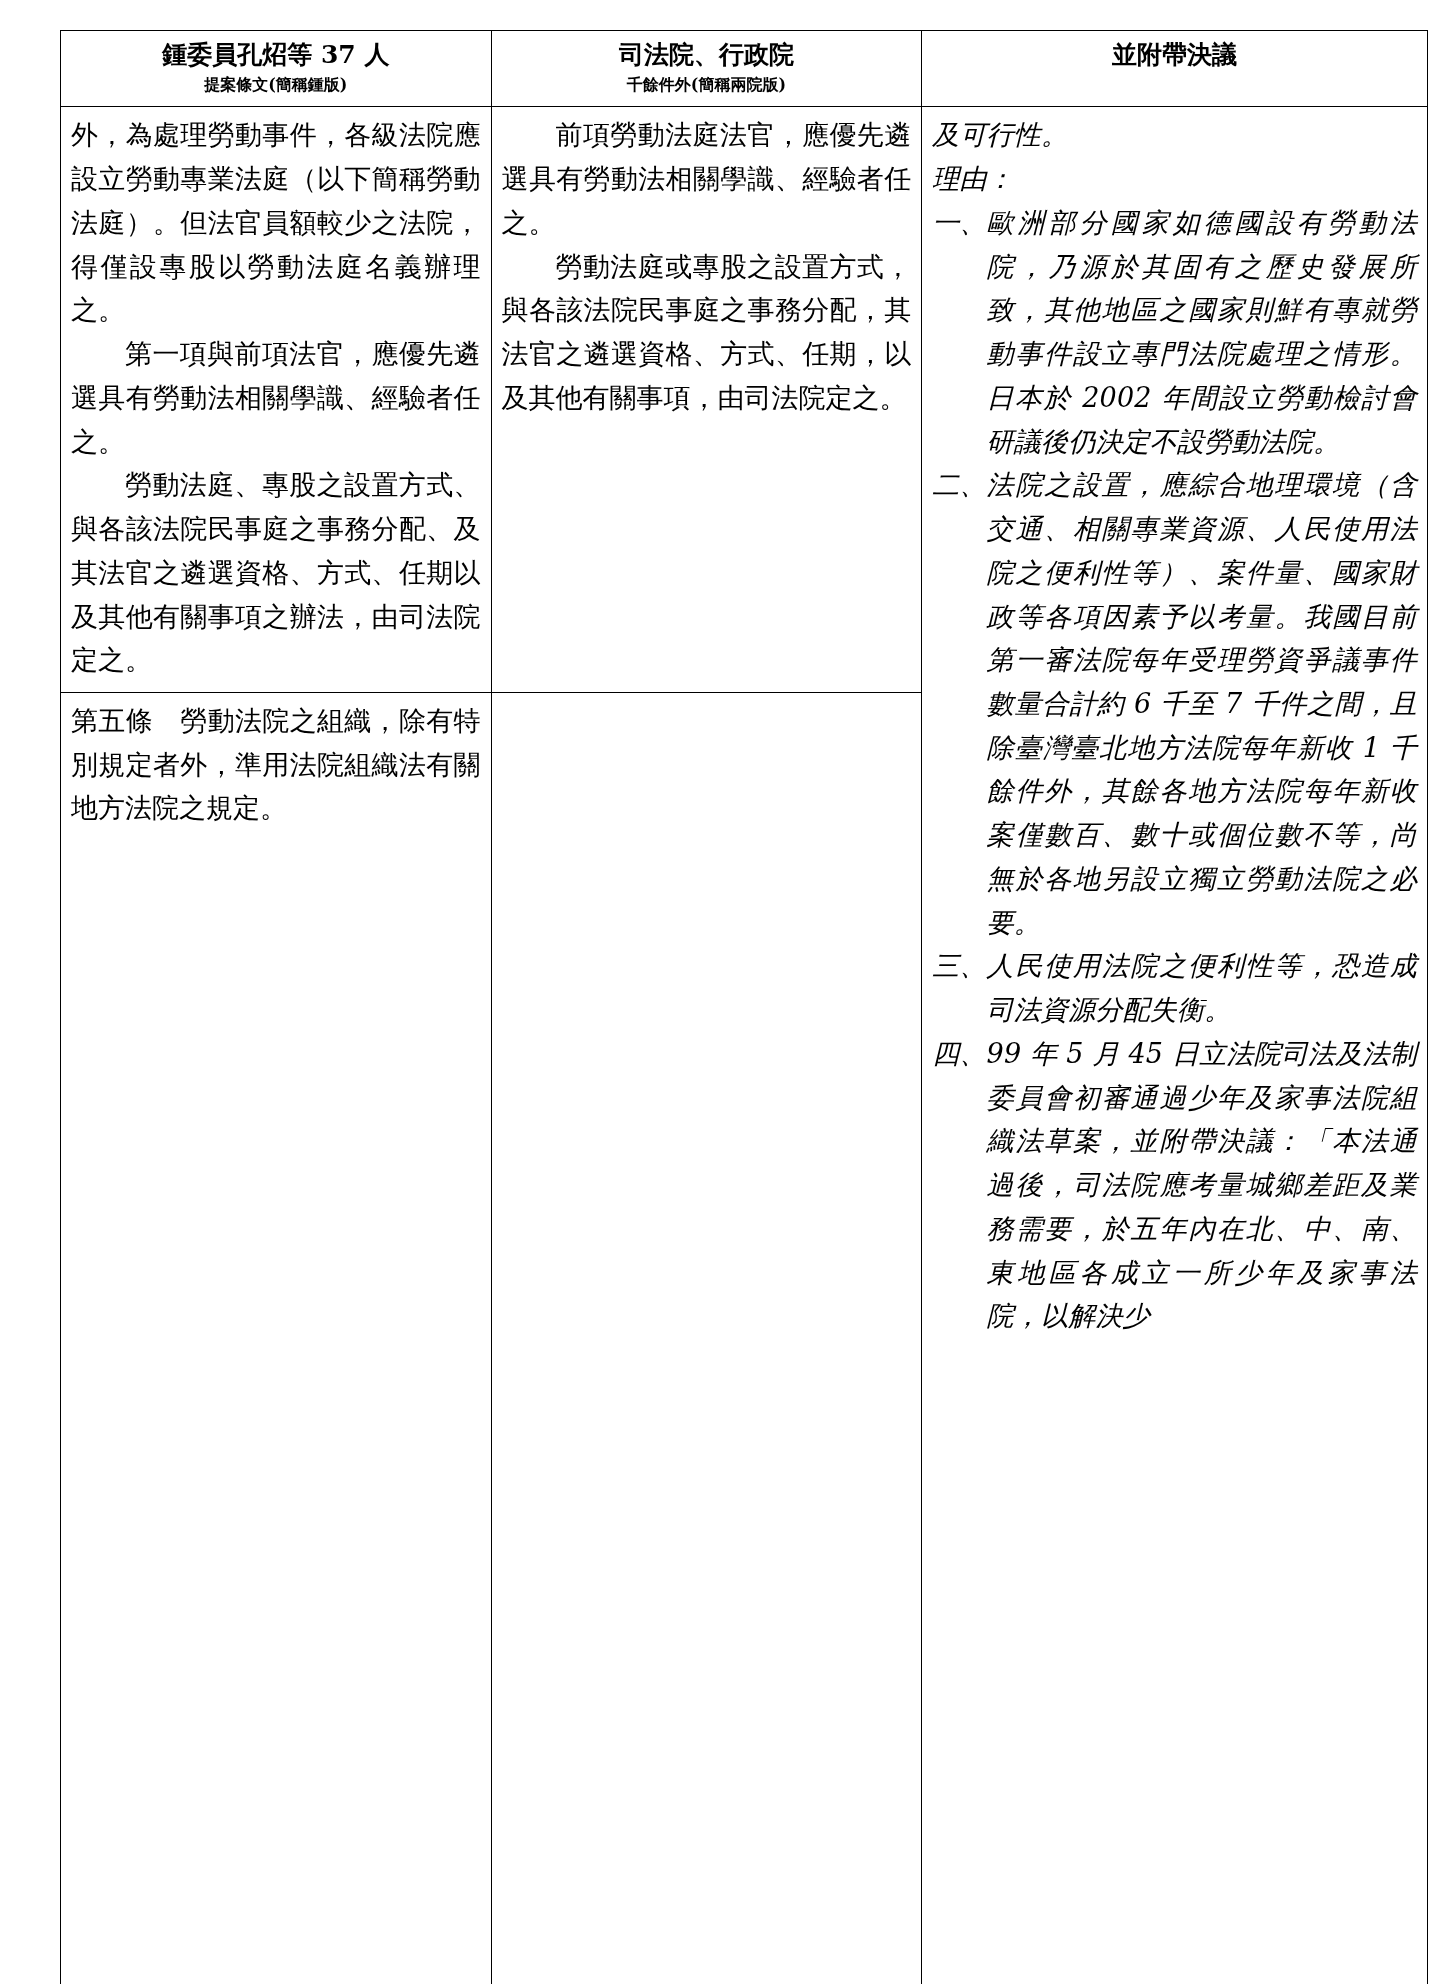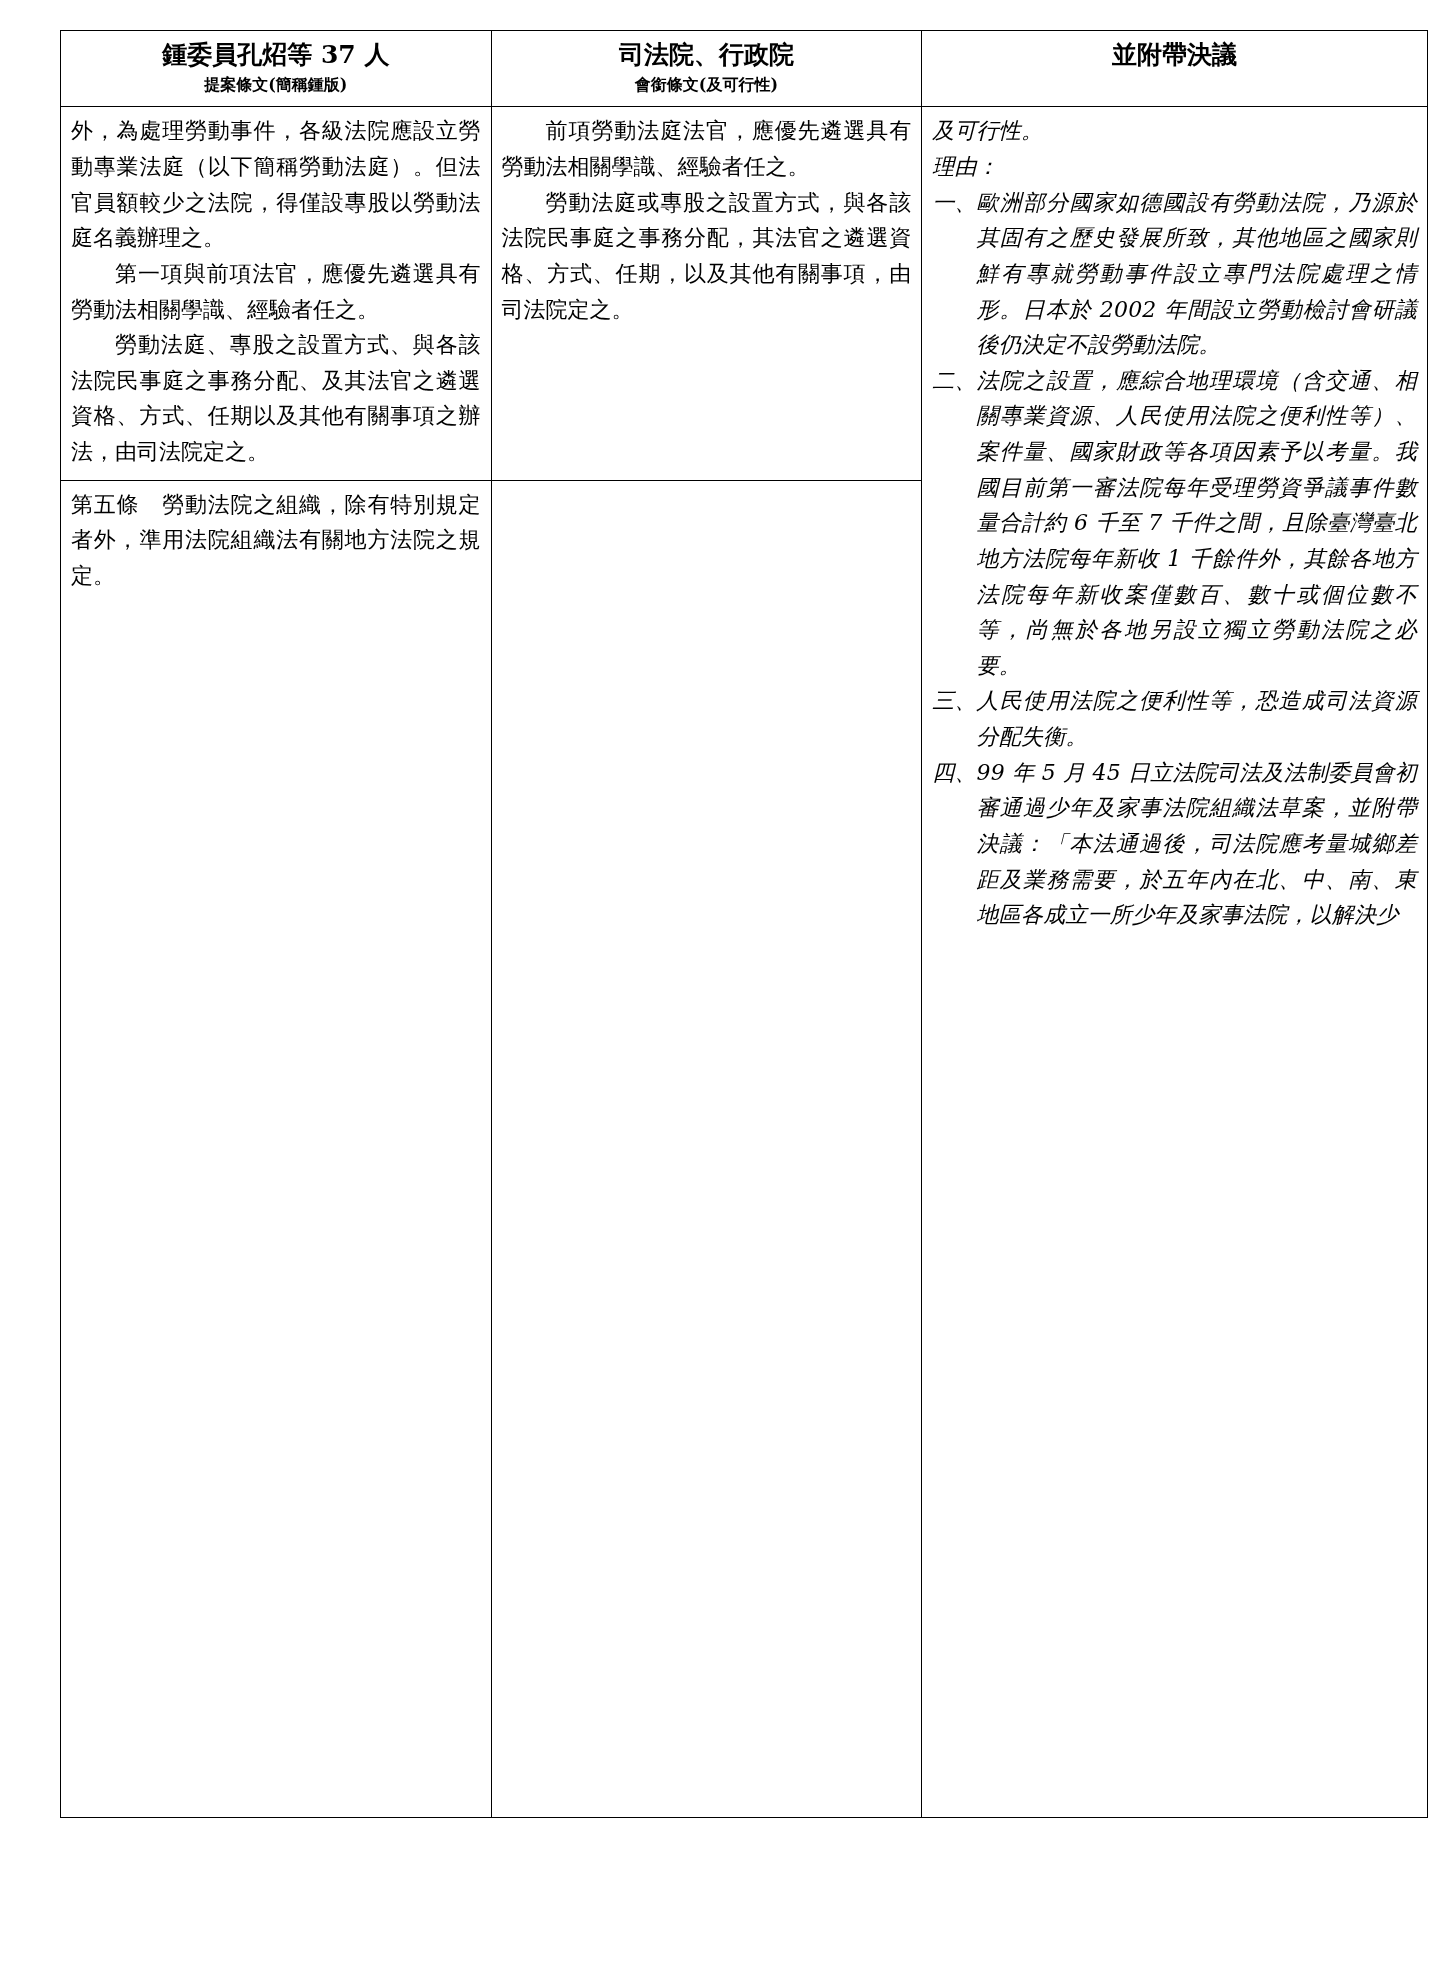--- a/index.html
+++ b/index.html
@@ -41,21 +41,21 @@
     font-weight: bold;
     font-size: 25px;
     line-height: 1.45;
     padding-top: 10px;
     padding-bottom: 10px;
   }
   .hdr-line { display: block; white-space: nowrap; }
   .hdr-small { font-size: 16px; }
 
   .cell-body {
-    font-size: 22px;
+    font-size: 27px;
     line-height: 1.62;
   }
   .p {
     margin: 0;
     text-align: justify;
     text-justify: inter-ideograph;
   }
   .p.indent {
     text-indent: 2em;
   }
@@ -90,21 +90,21 @@
       <col class="c3">
     </colgroup>
     <thead>
       <tr>
         <th>
           <span class="hdr-line">鍾委員孔炤等 37 人</span>
           <span class="hdr-line hdr-small">提案條文(簡稱鍾版)</span>
         </th>
         <th>
           <span class="hdr-line">司法院、行政院</span>
-          <span class="hdr-line hdr-small">會銜條文(及可行性)</span>
+          <span class="hdr-line hdr-small">千餘件外(簡稱兩院版)</span>
         </th>
         <th>
           <span class="hdr-line">並附帶決議</span>
         </th>
       </tr>
     </thead>
     <tbody>
       <tr>
         <td class="cell-body col1">
           <p class="p">外，為處理勞動事件，各級法院應設立勞動專業法庭（以下簡稱勞動法庭）。但法官員額較少之法院，得僅設專股以勞動法庭名義辦理之。</p>

